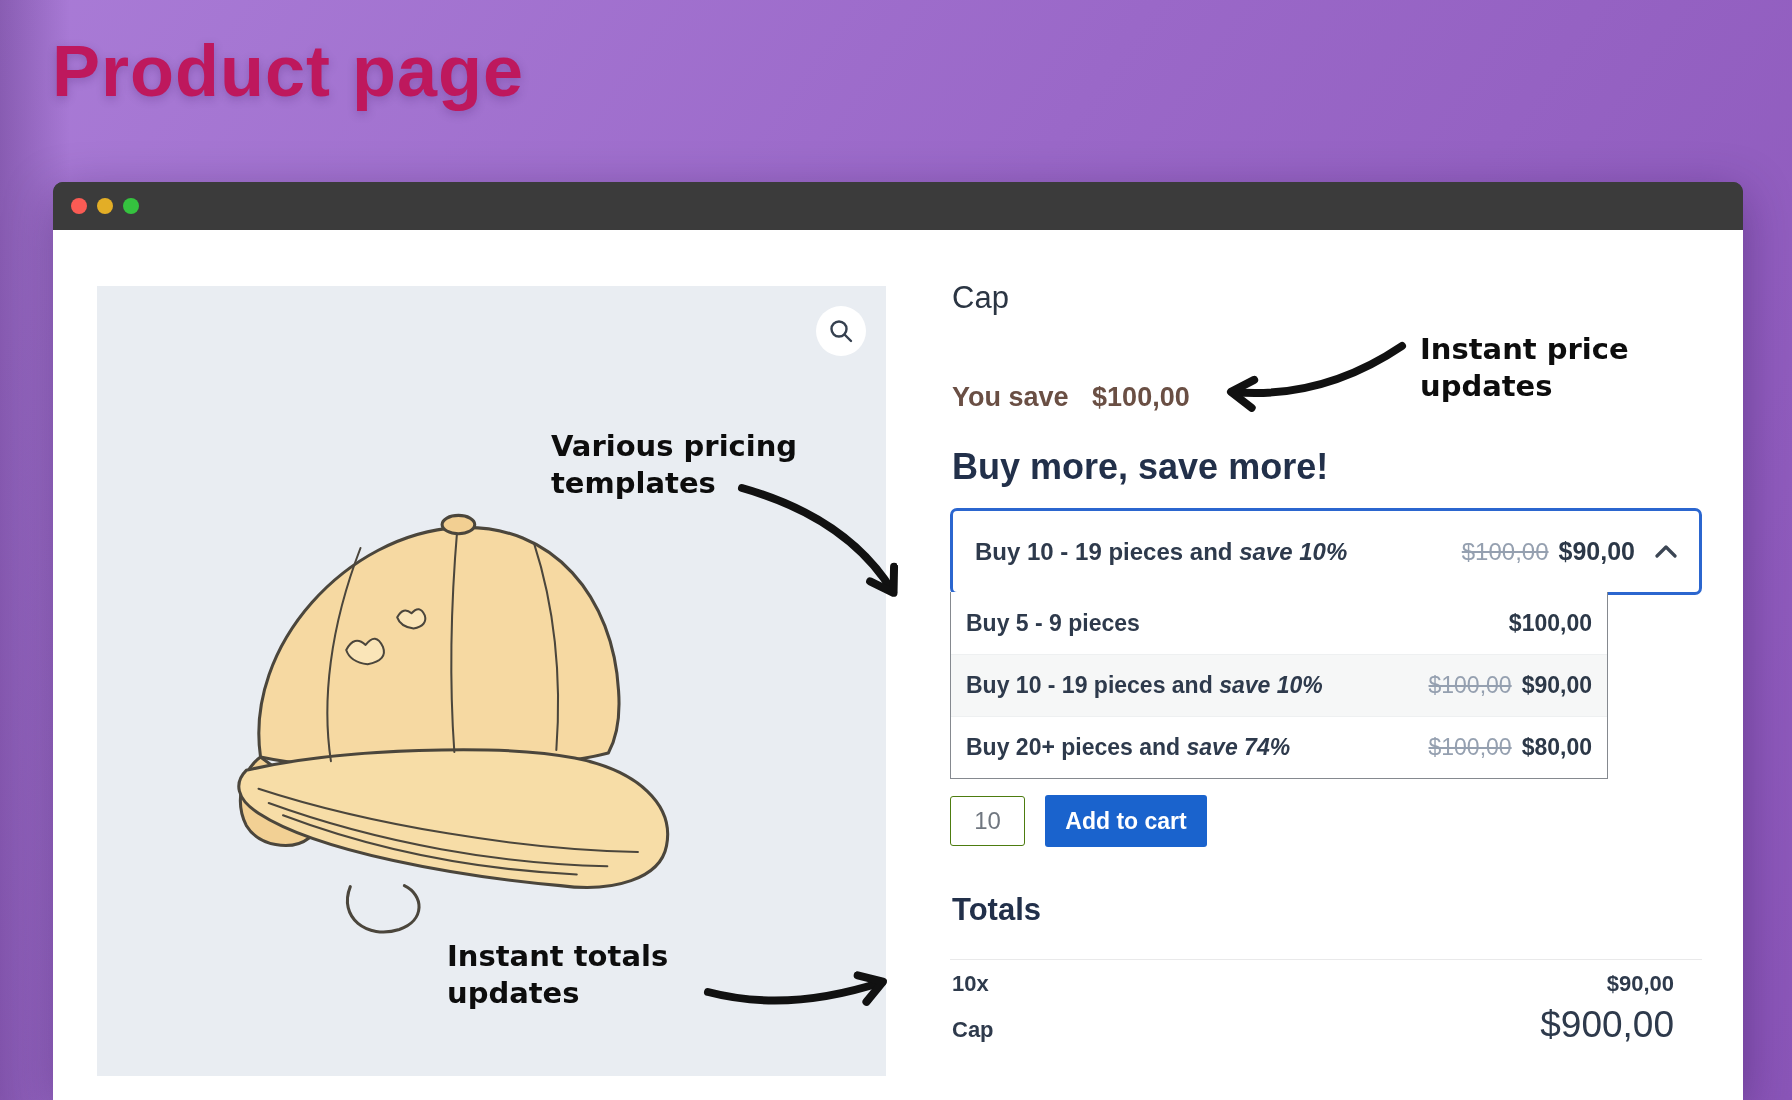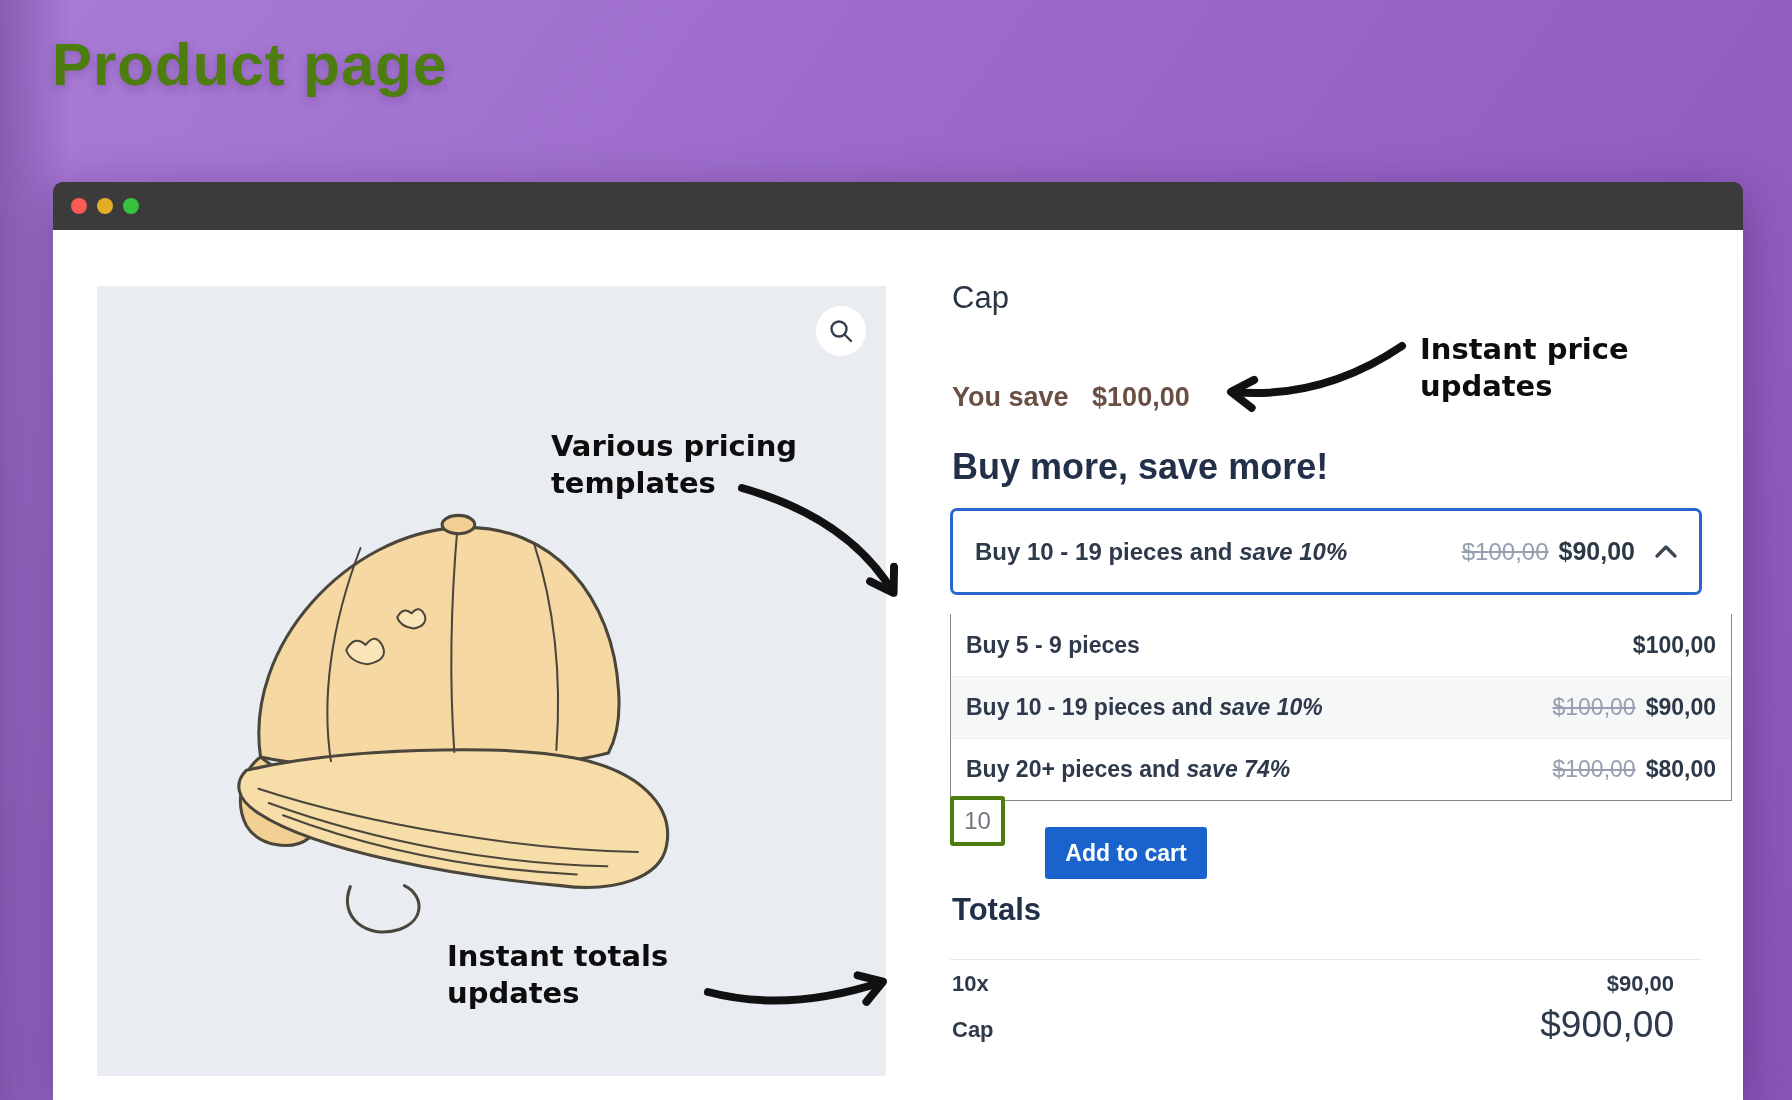--- a/index.html
+++ b/index.html
@@ -9,22 +9,22 @@
     background:linear-gradient(125deg,#a97bd6 0%,#9a68c8 45%,#8a55b8 100%);
     position:relative;
   }
   .edge-shade{
     position:absolute;left:0;top:0;width:70px;height:1100px;
     background:linear-gradient(90deg,rgba(62,23,96,.30),rgba(62,23,96,0));
     pointer-events:none;
   }
   .page-title{
     position:absolute;left:52px;top:30px;
-    font-size:60px;font-weight:bold;letter-spacing:1px;
-    color:#4d7c0f;text-shadow:0 3px 10px rgba(60,20,95,.25);
+    font-size:72px;font-weight:bold;letter-spacing:1px;
+    color:#be185d;text-shadow:0 3px 10px rgba(60,20,95,.25);
     font-family:"Liberation Sans",sans-serif;
   }
   .window{
     position:absolute;left:53px;top:182px;width:1690px;height:918px;
     border-radius:10px 10px 0 0;overflow:hidden;
     box-shadow:0 12px 48px rgba(40,10,70,.38);
     background:#404040;
   }
   .titlebar{
     height:48px;background:#3b3b3b;display:flex;align-items:center;padding-left:18px;
@@ -61,41 +61,41 @@
     display:flex;align-items:center;padding:0 22px;cursor:pointer;
   }
   .opt-label{font-size:24px;font-weight:bold;color:#2e3a4c;}
   .opt-label em{font-style:italic;}
   .spacer{flex:1;}
   .sel-old{font-size:24px;}
   .sel-new{font-size:25px;font-weight:bold;color:#2c3848;margin-left:10px;}
   .chev{margin-left:20px;display:flex;align-items:center;}
 
   .options-panel{
-    position:absolute;left:0;top:384px;width:782px;box-sizing:border-box;
+    position:absolute;left:0;top:362px;width:658px;box-sizing:border-box;
     background:#fff;border:1px solid #85898f;border-top:none;
   }
   .opt-row{
     height:62px;display:flex;align-items:center;padding:0 15px;cursor:pointer;
     font-size:23px;font-weight:bold;color:#2e3a4c;box-sizing:border-box;
   }
   .opt-row + .opt-row{border-top:1px solid #eef0f1;}
   .opt-row.highlighted{background:#f6f7f7;}
   .row-old{font-size:23px;margin-right:10px;}
   .row-new{font-size:23px;font-weight:bold;color:#2c3848;}
 
   .qty-input{
-    position:absolute;left:0;top:566px;width:55px;height:50px;box-sizing:border-box;
-    border:4px solid #4d7c0f;border-radius:3px;text-align:center;
+    position:absolute;left:0;top:566px;width:75px;height:50px;box-sizing:border-box;
+    border:1px solid #4d7c0f;border-radius:3px;text-align:center;
     font-size:24px;color:#707780;font-family:"Liberation Sans",sans-serif;background:#fff;
   }
   .add-cart{
     position:absolute;left:95px;top:565px;width:162px;height:52px;
     background:#1a63cd;color:#fff;border:none;border-radius:3px;
-    font-size:23px;font-weight:bold;cursor:pointer;font-family:"Liberation Sans",sans-serif;margin-top:32px;
+    font-size:23px;font-weight:bold;cursor:pointer;font-family:"Liberation Sans",sans-serif;
   }
 
   .totals-heading{position:absolute;left:2px;top:662px;font-size:31px;font-weight:bold;color:#22304a;}
   .totals-divider{position:absolute;left:0;top:729px;width:752px;height:1px;background:#e9e9ea;}
   .t-row1{position:absolute;left:2px;top:741px;width:722px;display:flex;justify-content:space-between;align-items:baseline;gap:44px;}
   .t-row2{position:absolute;left:2px;top:774px;width:722px;display:flex;justify-content:space-between;align-items:baseline;}
   .t-label{font-size:22px;font-weight:bold;color:#2e3a4c;}
   .t-val1{font-size:22px;font-weight:bold;color:#2e3a4c;}
   .t-val2{font-size:37px;font-weight:400;color:#2e3a4c;}
 

